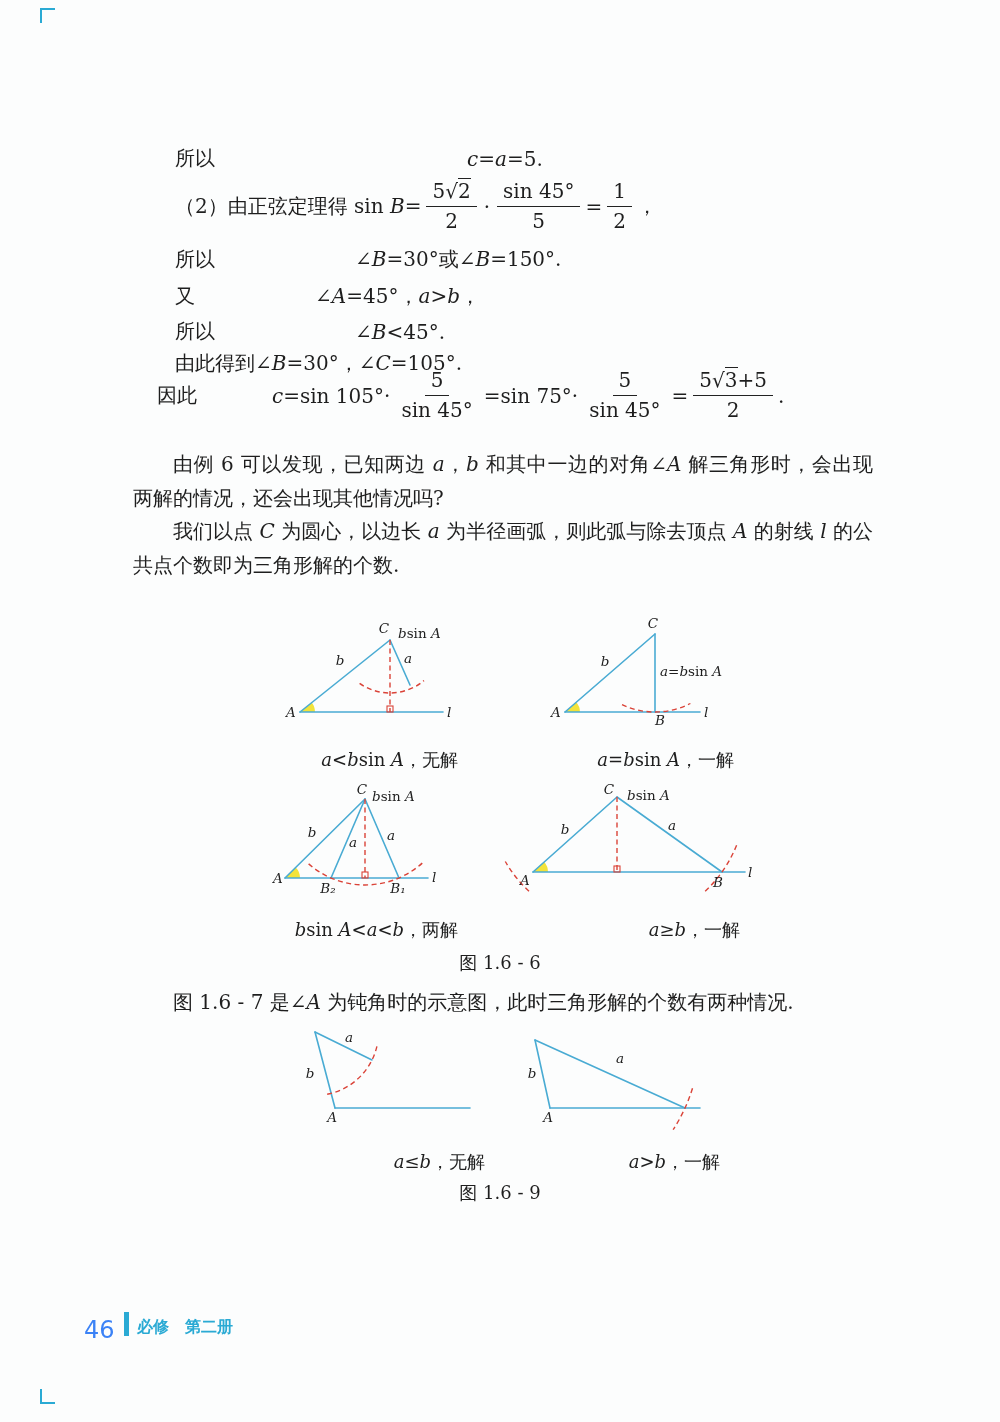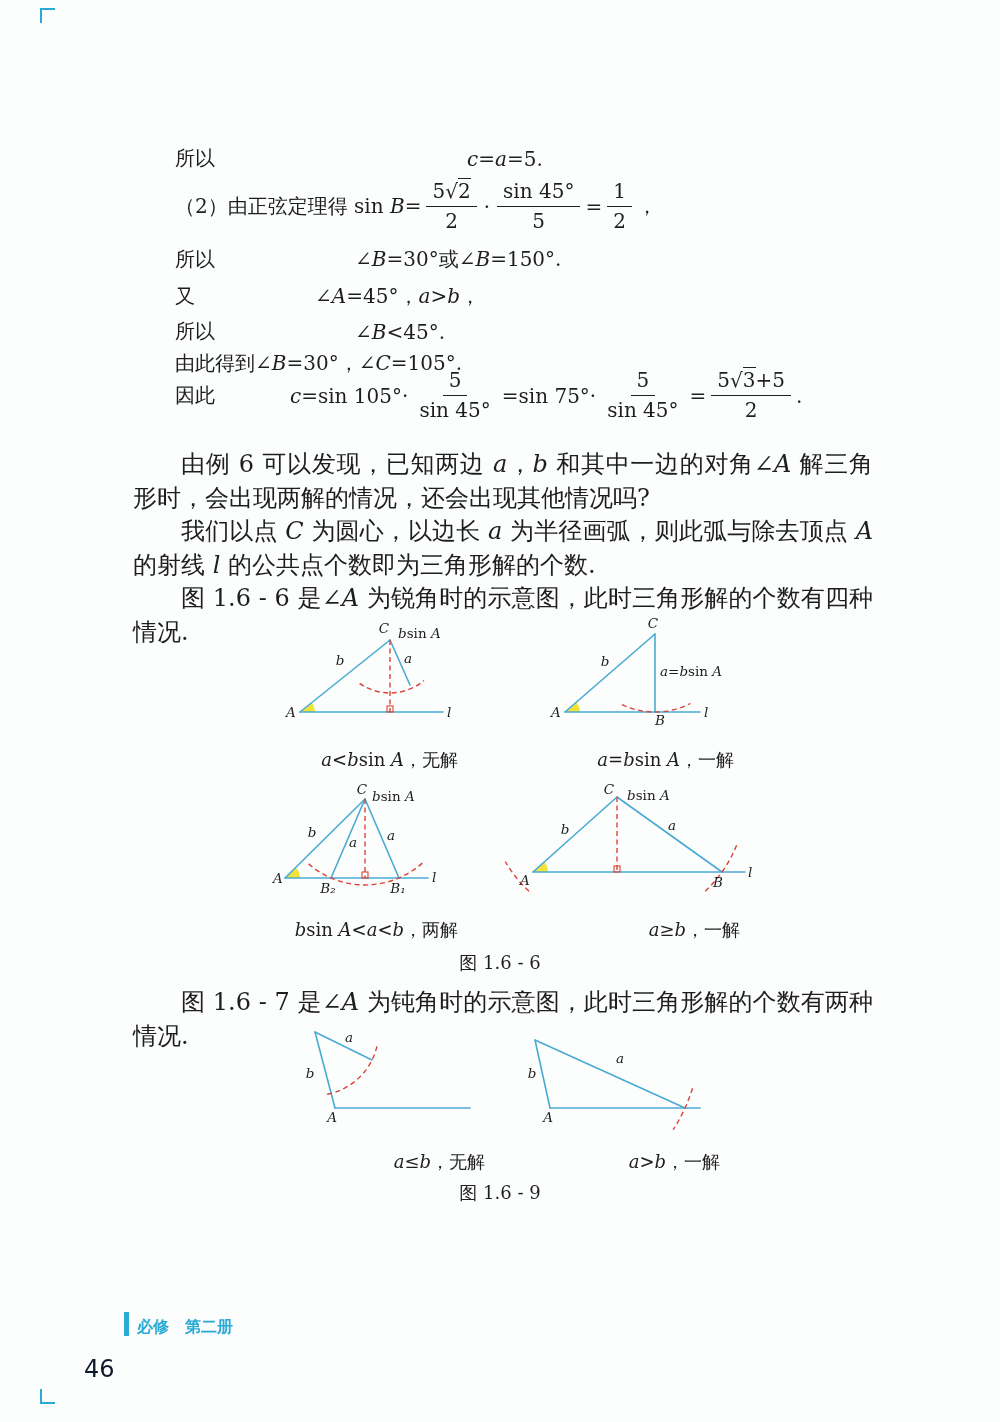--- a/index.html
+++ b/index.html
@@ -6,34 +6,34 @@
   *{margin:0;padding:0;box-sizing:border-box;}
   body{background:#f6f8f9;font-family:"DejaVu Serif","Liberation Serif",serif;color:#1e1e1e;}
   .page{position:relative;width:1000px;height:1422px;background:#fcfdfd;overflow:hidden;}
   .it{font-style:italic;}
   .mline{position:absolute;font-size:20px;display:flex;align-items:center;white-space:nowrap;}
   .frac{display:inline-flex;flex-direction:column;align-items:center;margin:0 5px;line-height:1.25;}
   .frac .num{display:inline-block;padding:0 6px 2px;border-bottom:1.4px solid #222;text-align:center;}
   .frac .den{display:inline-block;padding:2px 6px 0;text-align:center;}
   .rad{border-top:1.3px solid #222;}
   .mdot{margin:0 2px;}
-  .para{position:absolute;left:133px;width:740px;font-size:24px;line-height:33.5px;text-align:justify;}
+  .para{position:absolute;left:133px;width:740px;font-size:20px;line-height:33.5px;text-align:justify;}
   .para p{text-indent:2em;margin:0;}
   .cap{position:absolute;font-size:18px;text-align:right;white-space:nowrap;}
   .figcap{position:absolute;left:0;width:1000px;text-align:center;font-size:18px;}
   svg{position:absolute;overflow:visible;}
   svg text{font-size:13.5px;font-family:"DejaVu Serif","Liberation Serif",serif;fill:#1e1e1e;}
   svg .it{font-style:italic;}
   .tri{stroke:var(--line);stroke-width:1.6;fill:none;stroke-linecap:round;}
   .dash{stroke:var(--arc);stroke-width:1.4;fill:none;stroke-dasharray:5 3.5;}
   .sq{stroke:var(--arc);stroke-width:1.1;fill:none;}
   .wedge{fill:var(--angle);}
   .corner-tl{position:absolute;left:40px;top:8px;width:15px;height:15px;border-left:2.5px solid var(--accent);border-top:2.5px solid var(--accent);}
   .corner-bl{position:absolute;left:40px;top:1389px;width:15px;height:15px;border-left:2.5px solid var(--accent);border-bottom:2.5px solid var(--accent);}
-  .footer-num{position:absolute;left:84px;top:1355px;font-size:24px;color:#0f172a;font-family:"DejaVu Sans","Liberation Sans",sans-serif;}
+  .footer-num{position:absolute;left:84px;top:1316px;font-size:24px;color:#3b82f6;font-family:"DejaVu Sans","Liberation Sans",sans-serif;}
   .footer-bar{position:absolute;left:124px;top:1312px;width:4.5px;height:24px;background:var(--accent);}
   .footer-label{position:absolute;left:137px;top:1317px;font-size:16px;font-weight:bold;color:var(--accent);}
 </style>
 </head>
 <body>
 
 <div class="page">
 
   <div class="corner-tl"></div>
   <div class="corner-bl"></div>
@@ -74,21 +74,21 @@
 
   <div class="mline" style="left:175px;top:318px;">
     <span>所以</span>
     <span style="margin-left:140px;"><span>∠</span><span class="it">B</span><span>&lt;45°.</span></span>
   </div>
 
   <div class="mline" style="left:175px;top:350px;">
     <span><span>由此得到∠</span><span class="it">B</span><span>=30°，∠</span><span class="it">C</span><span>=105°.</span></span>
   </div>
 
-  <div class="mline" style="left:175px;top:368px;justify-content:flex-end;">
+  <div class="mline" style="left:157px;top:368px;justify-content:flex-end;">
     <span>因此</span>
     <span style="margin-left:75px;"><span class="it">c</span><span>=sin 105°·</span></span>
     <span class="frac">
       <span class="num">5</span>
       <span class="den">sin 45°</span>
     </span>
     <span><span>=sin 75°·</span></span>
     <span class="frac">
       <span class="num">5</span>
       <span class="den">sin 45°</span>
@@ -97,21 +97,20 @@
     <span class="frac">
       <span class="num"><span>5</span><span>√</span><span class="rad">3</span><span>+5</span></span>
       <span class="den">2</span>
     </span>
     <span>.</span>
   </div>
 
   <div class="para" style="top:448px;">
     <p><span>由例 6 可以发现，已知两边 </span><span class="it">a</span><span>，</span><span class="it">b</span><span> 和其中一边的对角∠</span><span class="it">A</span><span> 解三角形时，会出现两解的情况，还会出现其他情况吗?</span></p>
     <p><span>我们以点 </span><span class="it">C</span><span> 为圆心，以边长 </span><span class="it">a</span><span> 为半径画弧，则此弧与除去顶点 </span><span class="it">A</span><span> 的射线 </span><span class="it">l</span><span> 的公共点个数即为三角形解的个数.</span></p>
-    <p><span>图 1.6 - 6 是∠</span><span class="it">A</span><span> 为锐角时的示意图，此时三角形解的个数有四种情况.</span></p>
   </div>
 
   <svg style="left:278px;top:618px;" width="180" height="110" viewBox="0 0 180 110">
     <path class="wedge" d="M22,94 L33.7,84.6 A15,15 0 0 1 37,94 Z"></path>
     <line class="tri" x1="22" y1="94" x2="165" y2="94"></line>
     <line class="tri" x1="22" y1="94" x2="112" y2="22"></line>
     <line class="tri" x1="112" y1="22" x2="132" y2="67"></line>
     <line class="dash" x1="112" y1="22" x2="112" y2="94"></line>
     <rect class="sq" x="109" y="88" width="6" height="6"></rect>
     <path class="dash" d="M81.6,65.4 A53,53 0 0 0 146,62.6"></path>

